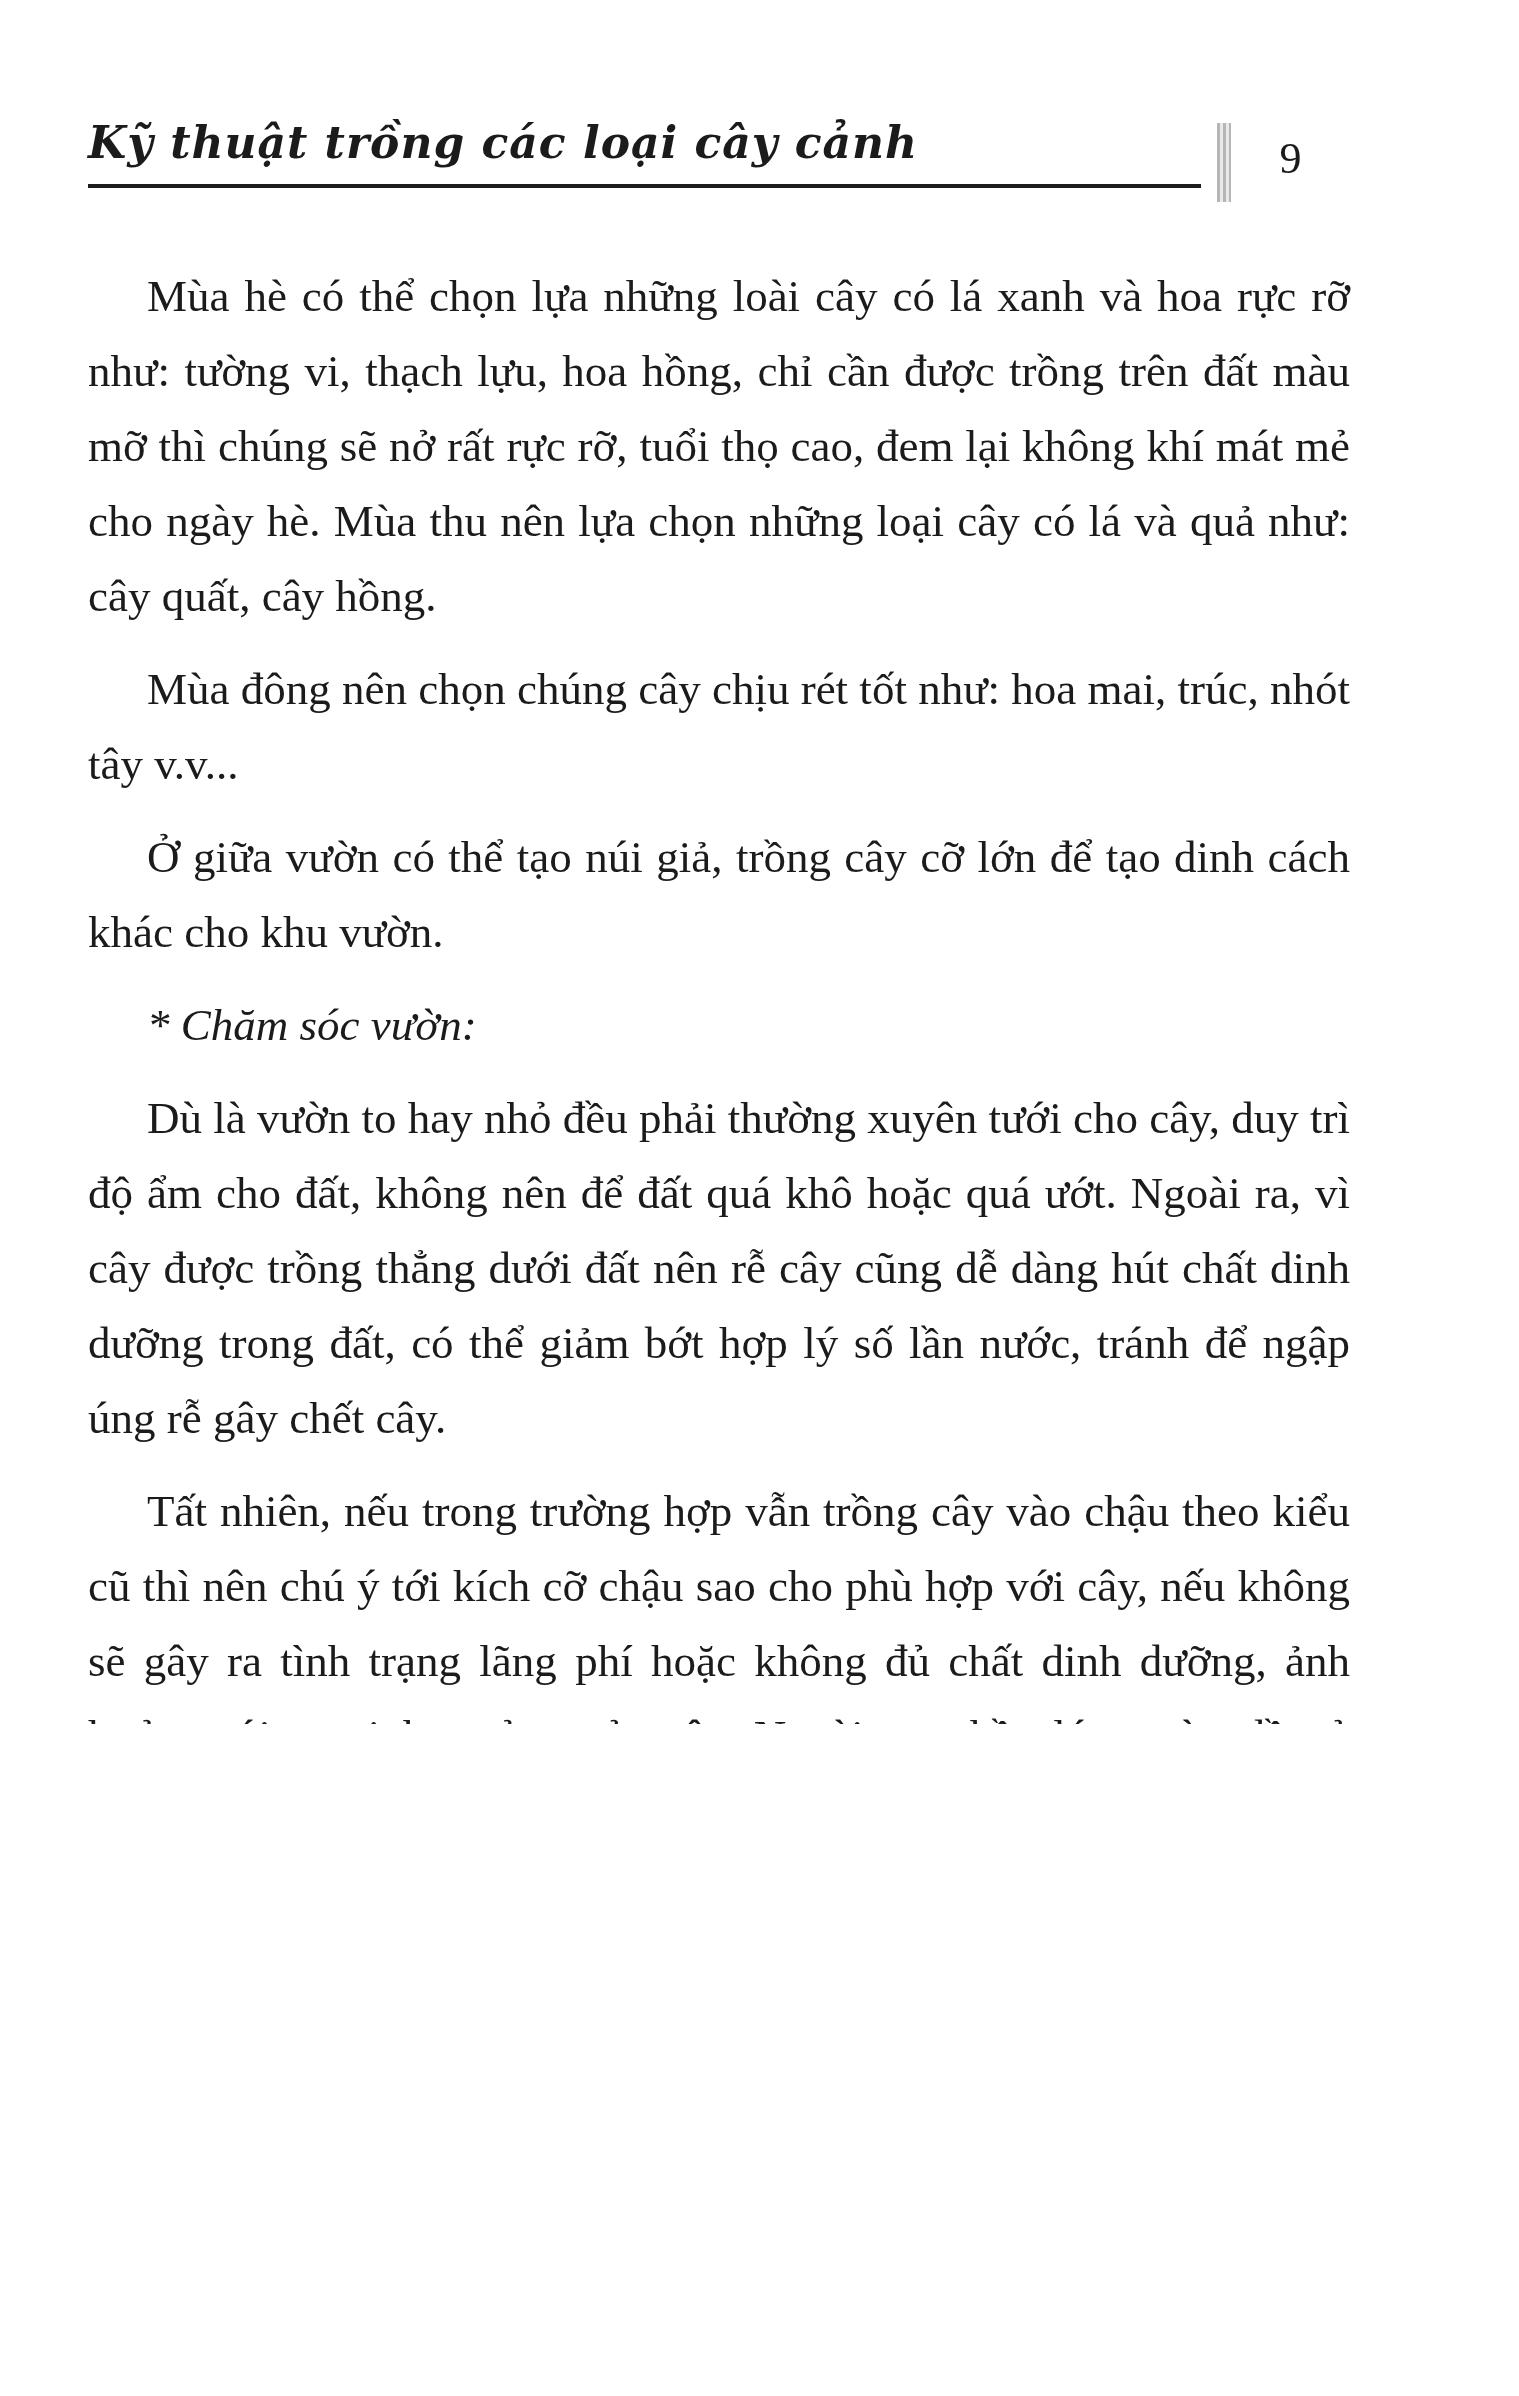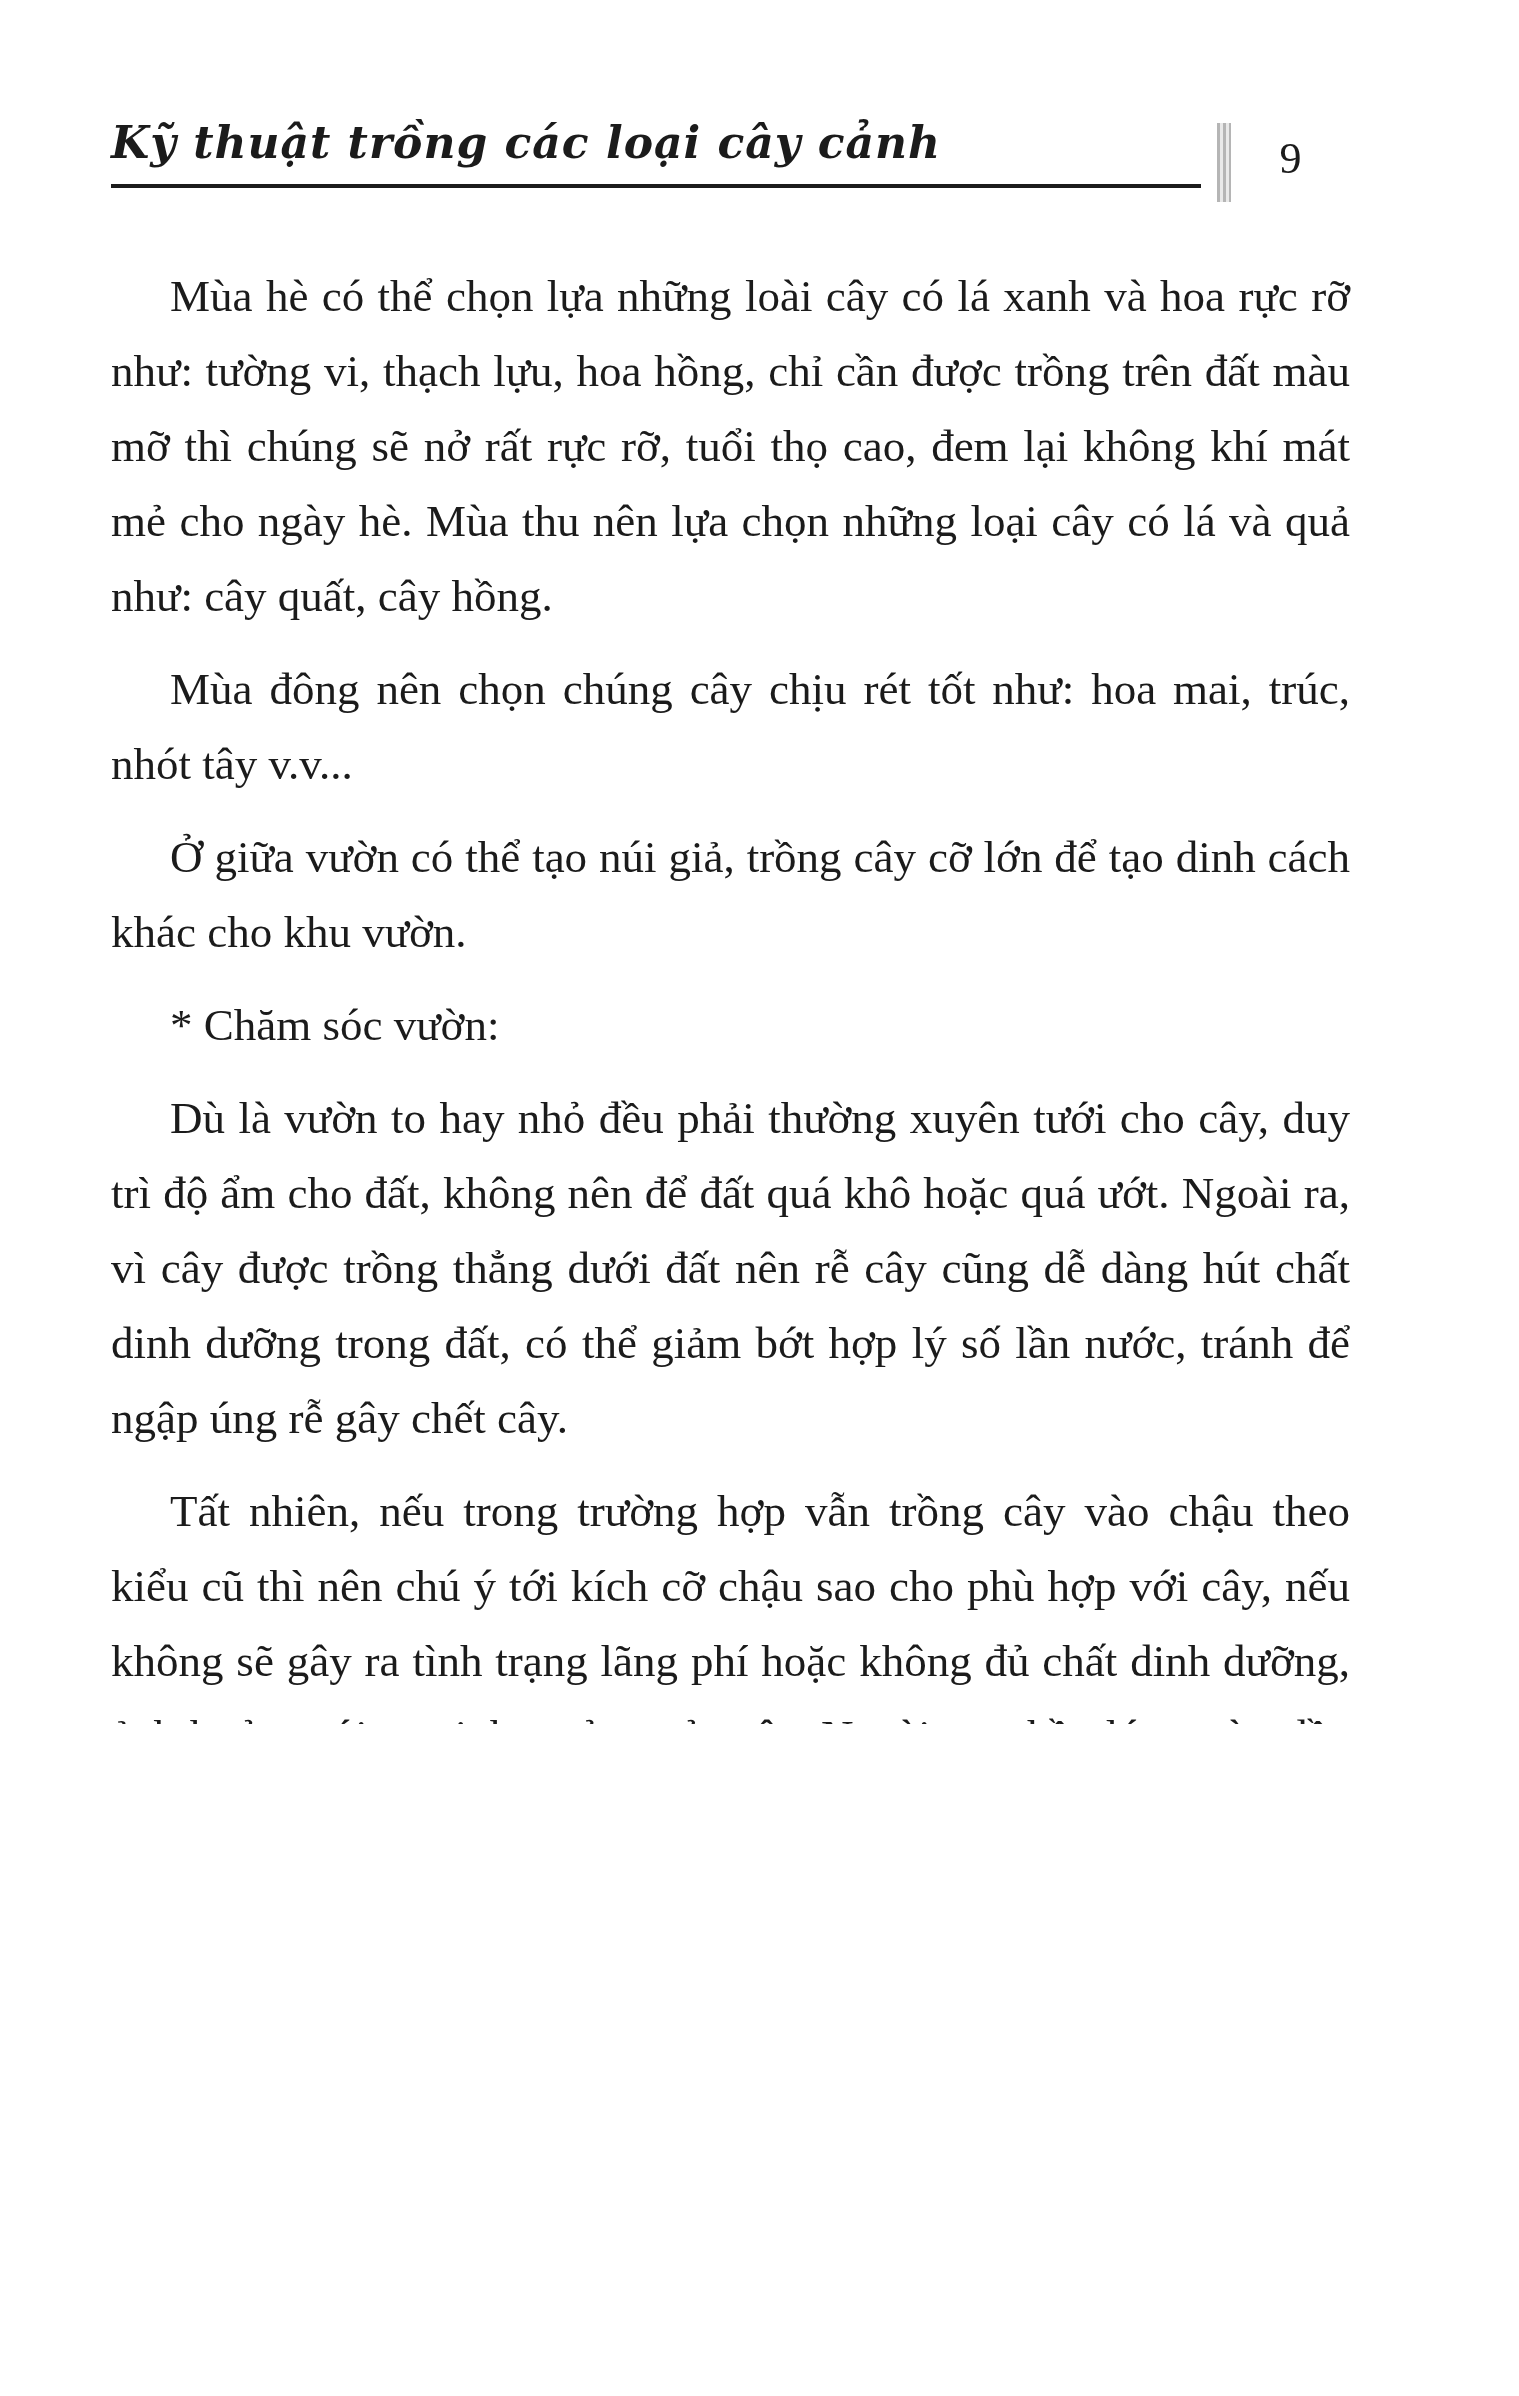--- a/index.html
+++ b/index.html
@@ -8,21 +8,21 @@
     background: #ffffff;
   }
   .page {
     position: relative;
     width: 1520px;
     height: 1724px;
     box-sizing: border-box;
     background: #ffffff;
     color: #1b1b1b;
     font-family: "Liberation Serif", "DejaVu Serif", serif;
-    padding: 117px 170px 59px 111px;
+    padding: 117px 170px 59px 88px;
     overflow: hidden;
   }
   
   .page-header {
     display: flex;
     align-items: flex-end;
     margin-bottom: 71px;
   }
   .header-title-wrap {
     flex: 1 1 auto;
@@ -56,20 +56,21 @@
   .page-body {
     font-size: 45px;
     line-height: 75px;
     text-align: justify;
   }
   .para {
     margin: 0 0 18px 0;
     text-indent: 59px;
   }
   .para.italic {
+    font-style: italic;
   }
 </style>
 </head>
 <body>
 
 <div class="page">
 
   <header class="page-header">
     <div class="header-title-wrap">
       <span class="header-title">Kỹ thuật trồng các loại cây cảnh</span>

